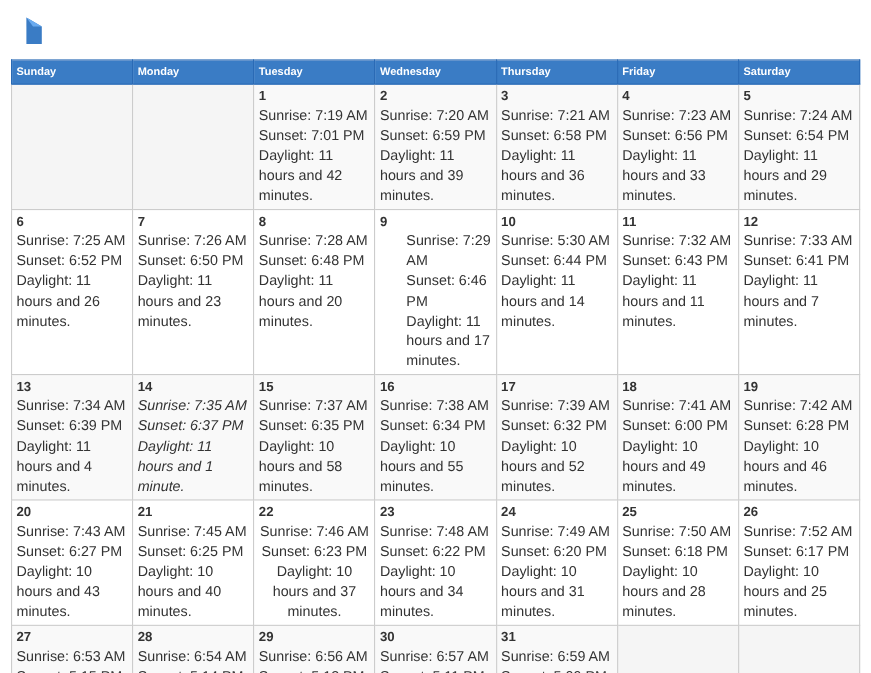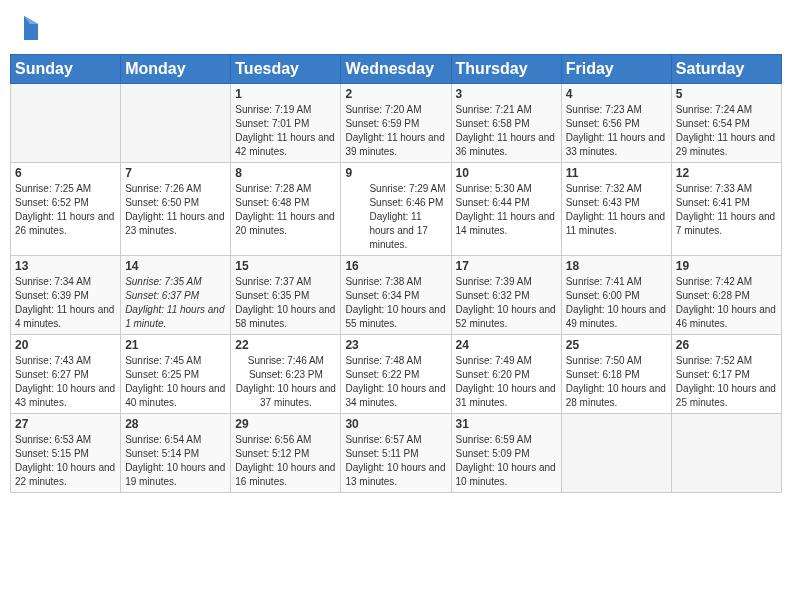--- a/index.html
+++ b/index.html
@@ -49,21 +49,21 @@
       color: #555;
     }
     .calendar {
       width: 100%;
       border-collapse: collapse;
       border: 1px solid #ccc;
     }
     .calendar th {
       background: #3a7cc5;
       color: #fff;
-      font-size: 16px;
+      font-size: 10px;
       font-weight: bold;
       padding: 5px 4px;
       border: 1px solid #2a6ab5;
       text-align: left;
     }
     .calendar td {
       vertical-align: top;
       border: 1px solid #ccc;
       padding: 3px 4px;
       width: 110px;
@@ -78,21 +78,21 @@
     .calendar tr:nth-child(even) td {
       background: #fff;
     }
     .day-number {
       font-size: 12px;
       font-weight: bold;
       display: block;
       margin-bottom: 2px;
     }
     .day-info {
-      font-size: 10px;
+      font-size: 13px;
       line-height: 1.4;
       color: #333;
     }
     .empty-cell {
       background: #f5f5f5 !important;
     }
   </style>
 </head>
 <body>
 

